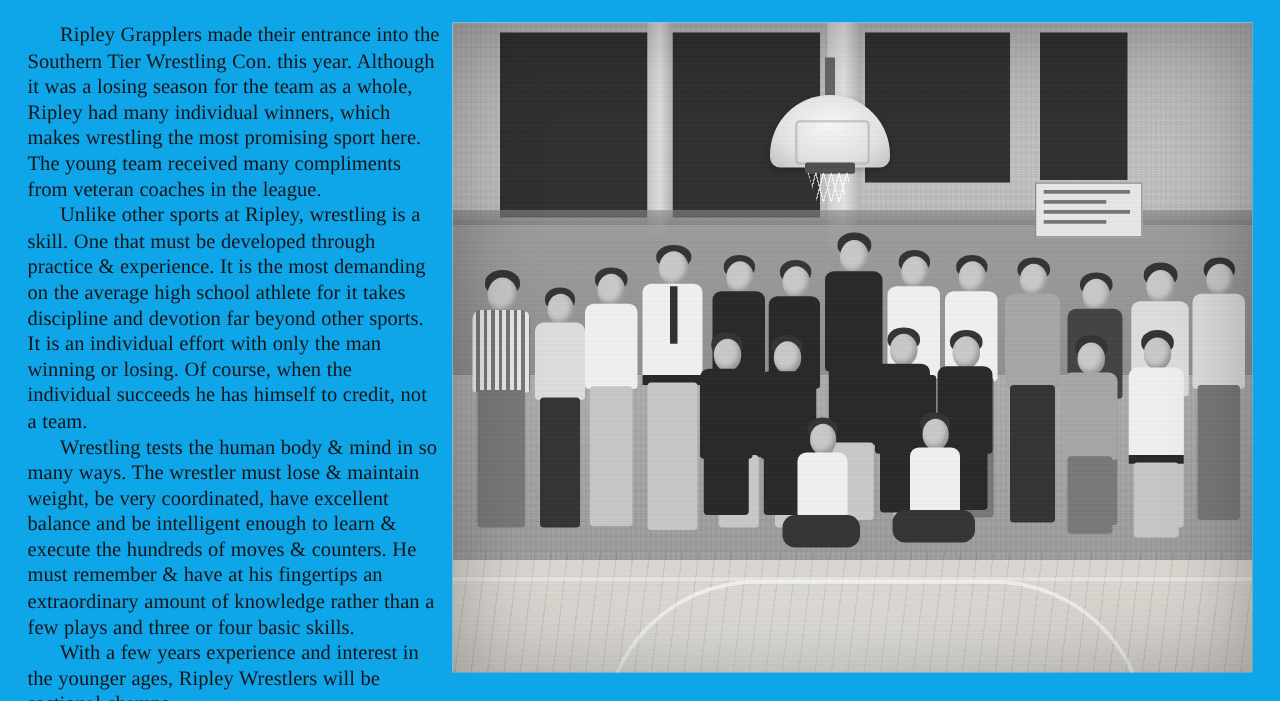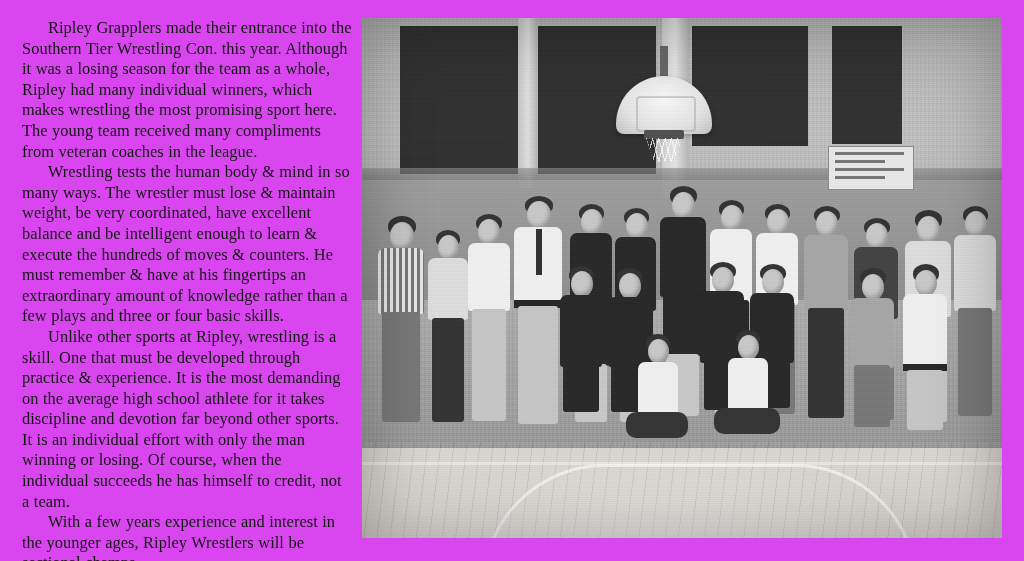--- a/index.html
+++ b/index.html
@@ -10,21 +10,21 @@
   body {
     width: 1024px;
     height: 561px;
     overflow: hidden;
     font-family: "Liberation Serif", serif;
   }
   .page {
     position: relative;
     width: 1024px;
     height: 561px;
-    background: #d946ef;
+    background: #0ea5e9;
   }
   .article-column {
     position: absolute;
     left: 22px;
     top: 18px;
     width: 330px;
     height: 525px;
   }
   .article-column p {
     margin: 0 0 0 0;
@@ -216,22 +216,22 @@
     pointer-events: none;
   }
 </style>
 </head>
 <body>
 
 <div class="page">
 
   <div class="article-column">
     <p>Ripley Grapplers made their entrance into the Southern Tier Wrestling Con. this year. Although it was a losing season for the team as a whole, Ripley had many individual winners, which makes wrestling the most promising sport here. The young team received many compliments from veteran coaches in the league.</p>
+    <p>Unlike other sports at Ripley, wrestling is a skill. One that must be developed through practice &amp; experience. It is the most demanding on the average high school athlete for it takes discipline and devotion far beyond other sports. It is an individual effort with only the man winning or losing. Of course, when the individual succeeds he has himself to credit, not a team.</p>
     <p>Wrestling tests the human body &amp; mind in so many ways. The wrestler must lose &amp; maintain weight, be very coordinated, have excellent balance and be intelligent enough to learn &amp; execute the hundreds of moves &amp; counters. He must remember &amp; have at his fingertips an extraordinary amount of knowledge rather than a few plays and three or four basic skills.</p>
-    <p>Unlike other sports at Ripley, wrestling is a skill. One that must be developed through practice &amp; experience. It is the most demanding on the average high school athlete for it takes discipline and devotion far beyond other sports. It is an individual effort with only the man winning or losing. Of course, when the individual succeeds he has himself to credit, not a team.</p>
     <p>With a few years experience and interest in the younger ages, Ripley Wrestlers will be sectional champs.</p>
   </div>
 
   <div class="photo-frame">
     <div class="photo-canvas">
 
       <div class="wall">
         <div class="wall-grain"></div>
         <div class="wall-panel p1"></div>
         <div class="wall-panel p2"></div>

